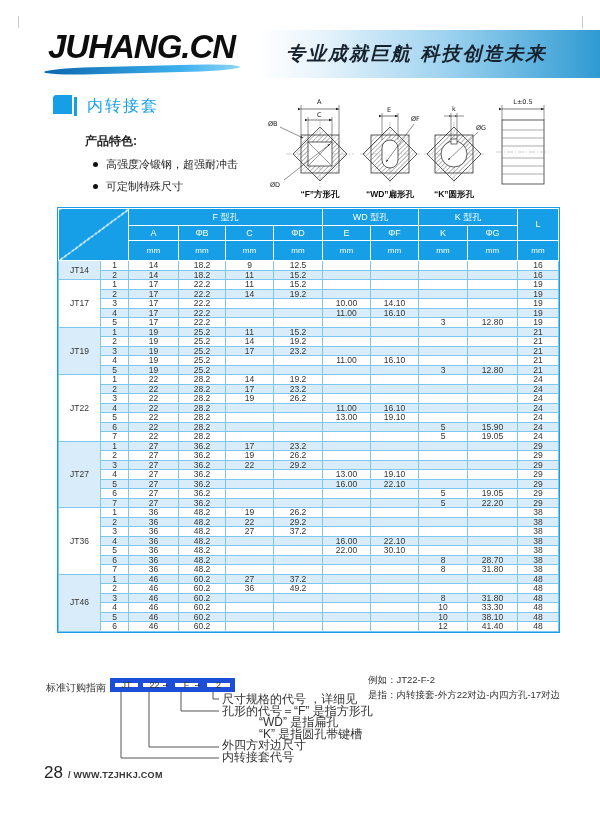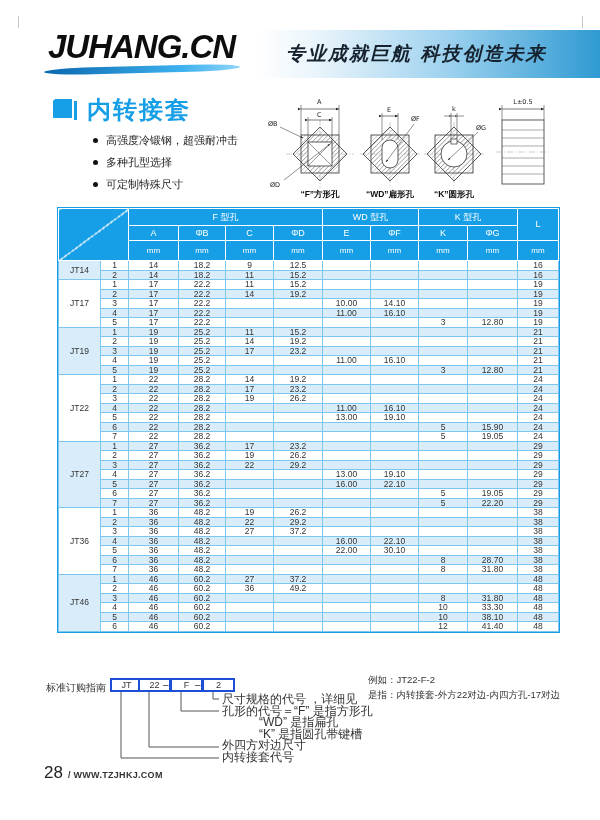--- a/index.html
+++ b/index.html
@@ -18,21 +18,21 @@
   .logo-swoosh{position:absolute;left:-4px;top:38px;width:196px;height:7px;
     background:linear-gradient(90deg,#0a67ad,#3db1ee 70%,#8fd4f7);
     border-radius:50%/100%;transform:rotate(-1.5deg);}
   .slogan-band{position:absolute;left:258px;top:30px;width:342px;height:48px;
     background:linear-gradient(90deg,#ffffff 0%,#e8f4fb 18%,#9ed2ef 55%,#2f9ad2 100%);
     display:flex;align-items:center;}
   .slogan{font-family:"DejaVu Serif",serif;font-style:italic;font-weight:bold;
     font-size:19px;color:#16222e;letter-spacing:2px;padding-left:28px;white-space:nowrap;}
   
   .sec-title{position:absolute;left:52px;top:94px;display:flex;align-items:center;gap:10px;}
-  .sec-title .txt{font-size:24px;font-weight:bold;color:var(--accent);letter-spacing:2px;}
+  .sec-title .txt{font-size:16px;font-weight:normal;color:var(--accent);letter-spacing:2px;}
   
   .features{position:absolute;left:85px;top:133px;width:190px;}
   .features .ft-title{font-size:12px;font-weight:bold;margin-bottom:7px;}
   .features ul{list-style:none;}
   .features li{font-size:11px;margin:0 0 7px 8px;display:flex;align-items:center;gap:8px;}
   .features li .dot{width:5px;height:5px;border-radius:50%;background:#111;flex:0 0 auto;}
   
   .diagrams{position:absolute;left:262px;top:92px;}
   
   table.spec{position:absolute;left:58px;top:208px;width:500px;border-collapse:collapse;
@@ -45,21 +45,21 @@
   table.spec thead tr:nth-child(3) th{height:20px;font-size:8px;}
   table.spec th.diag{
     background:linear-gradient(to bottom right,var(--accent) 49.3%,#fff 49.3%,#fff 50.7%,var(--accent) 50.7%);}
   table.spec tbody td{height:9.4px;color:#333;background:#fff;}
   table.spec tbody tr.alt td{background:var(--row-alt);}
   table.spec tbody td.gcell{background:#fff;font-size:8.5px;}
   table.spec tbody td.gcell.gblue{background:var(--row-alt);}
   table.spec{outline:1px solid var(--accent);padding-left:30px;}
   
   .og-label{position:absolute;left:46px;top:681px;font-size:10px;color:#333;}
-  .og-box{position:absolute;top:678px;width:33px;height:14px;border:2px solid #1d4ed8;
+  .og-box{position:absolute;top:678px;width:33px;height:14px;border:5px solid #1d4ed8;
     font-size:9px;color:#333;display:flex;align-items:center;justify-content:center;background:#fff;}
   .og-dash{position:absolute;top:679px;font-size:10px;color:#333;}
   .og-notes{position:absolute;left:222px;top:694px;font-size:12px;color:#333;}
   .og-notes .nline{height:11.6px;line-height:11.6px;white-space:nowrap;}
   .og-notes .ind{padding-left:37px;}
   .og-example{position:absolute;left:368px;top:672px;font-size:9.5px;color:#333;line-height:15px;}
   .og-example .l3{margin-top:5px;}
   .og-example b{font-weight:bold;}
   svg.overlay{position:absolute;left:0;top:0;pointer-events:none;}
   
@@ -87,28 +87,25 @@
   <svg width="25" height="25" viewBox="0 0 25 25">
     <rect x="1" y="1" width="19" height="19" fill="#169fe6"></rect>
     <polygon points="1,1 14,1 1,14" fill="#ffffff"></polygon>
     <polygon points="3,1 16,1 1,16 1,3" fill="#169fe6"></polygon>
     <rect x="22" y="3" width="3" height="19" fill="#169fe6"></rect>
   </svg>
   <span class="txt">内转接套</span>
 </div>
 
 <div class="features">
+  <div class="ft-title">产品特色:</div>
   <ul>
     <li>
         <span class="dot"></span>
         <span>高强度冷锻钢，超强耐冲击</span>
-      </li>
-    <li>
-        <span class="dot"></span>
-        <span>多种孔型选择</span>
       </li>
     <li>
         <span class="dot"></span>
         <span>可定制特殊尺寸</span>
       </li>
   </ul>
 </div>
 
 <svg class="diagrams" width="338" height="108" viewBox="0 0 338 108">
   <defs>

